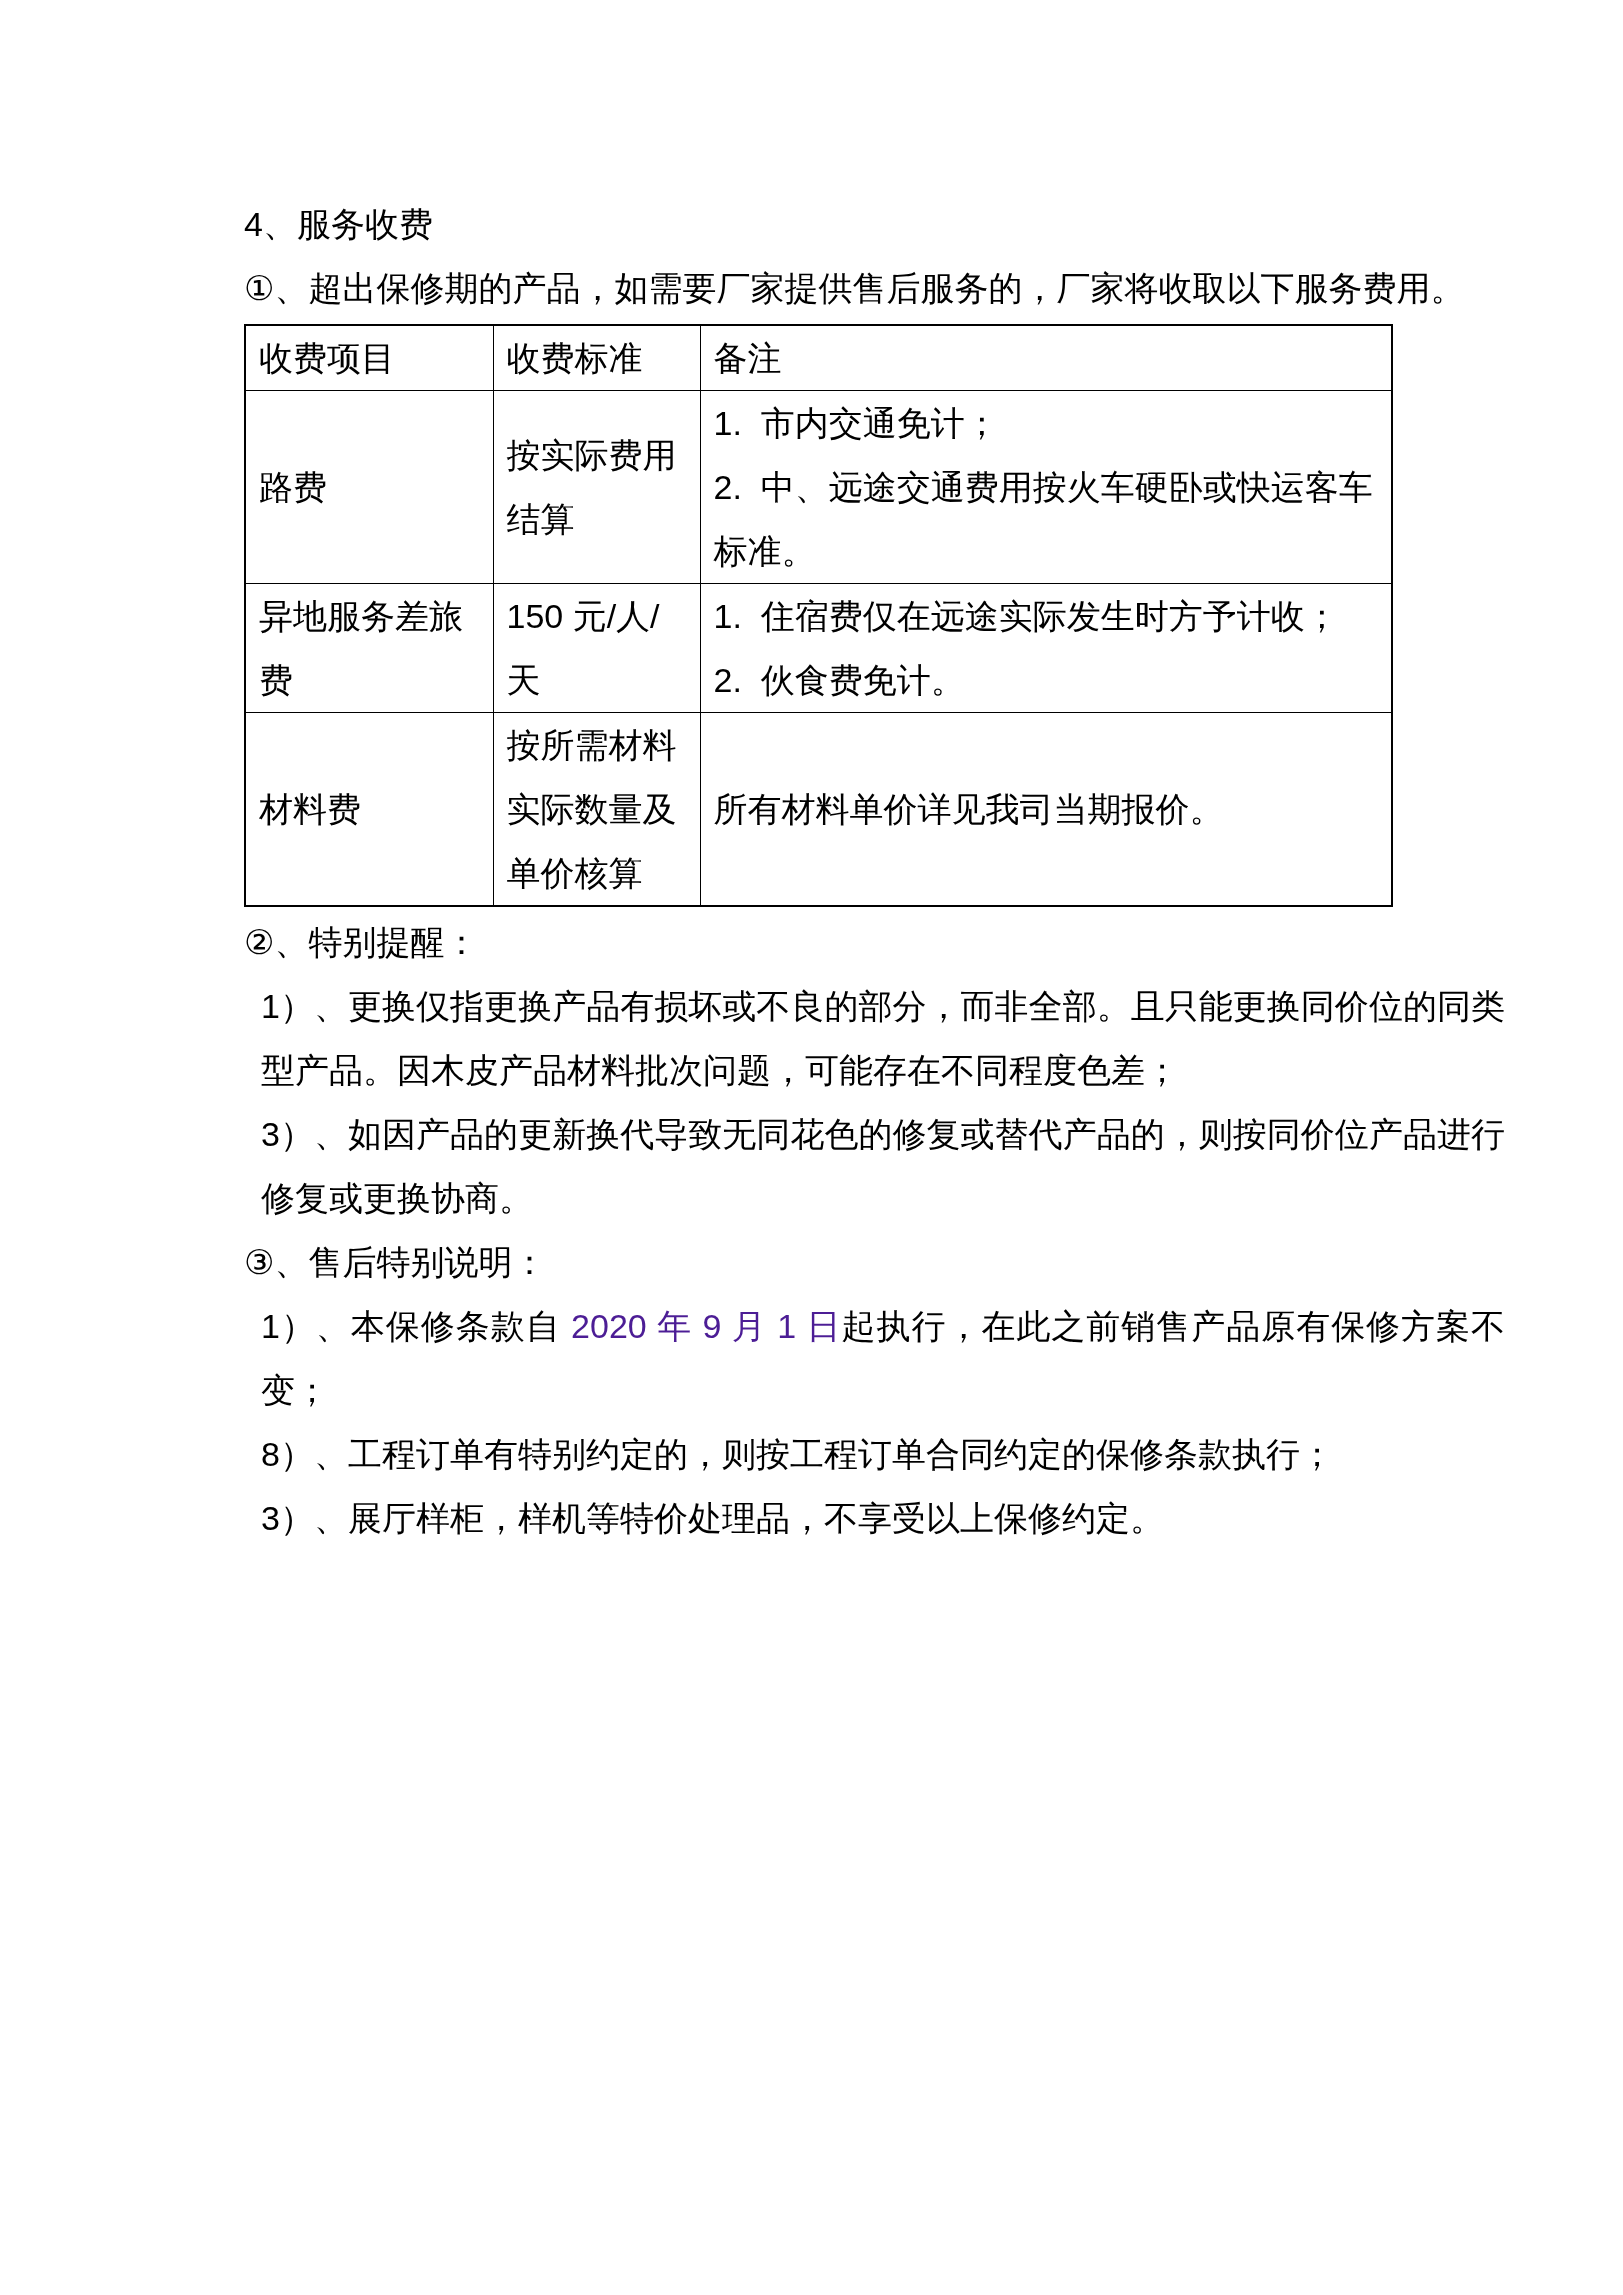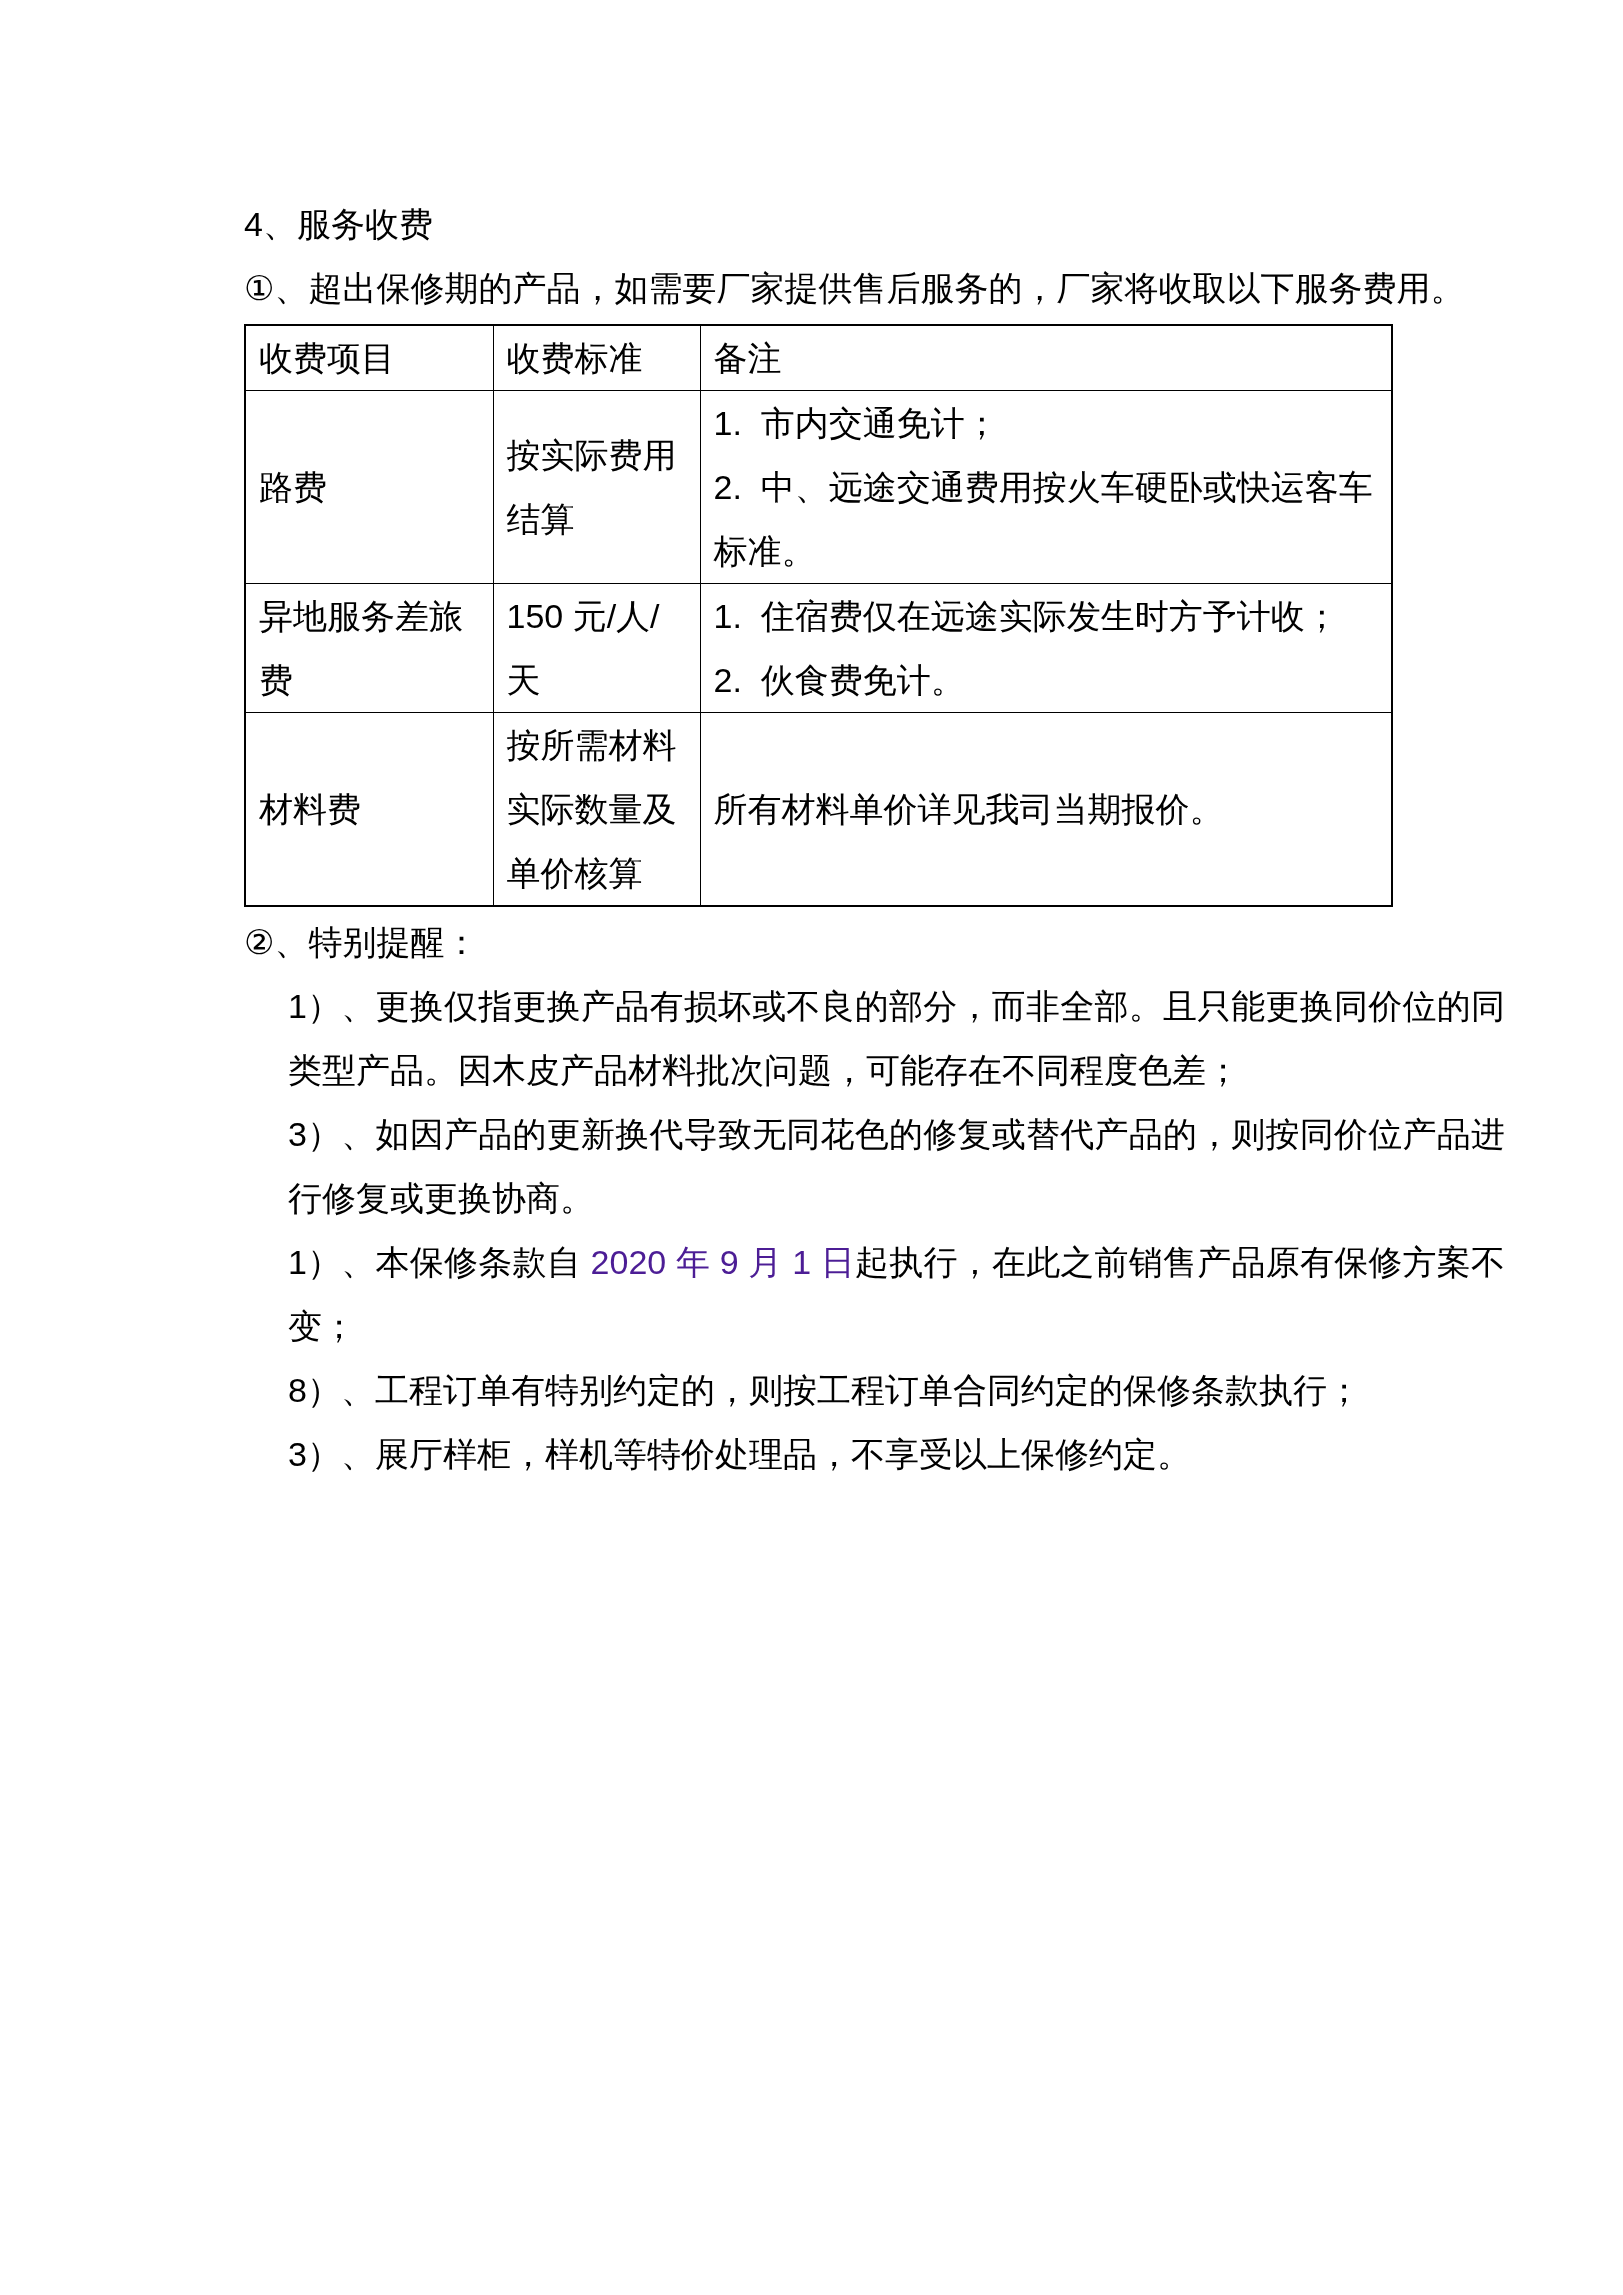--- a/index.html
+++ b/index.html
@@ -19,21 +19,21 @@
     overflow: hidden;
   }
   .content {
     position: absolute;
     left: 244px;
     top: 192px;
     width: 1261px;
   }
   .line { white-space: nowrap; }
   .para { text-align: justify; }
-  .indent { margin-left: 44px; }
+  .indent { margin-left: 17px; }
   .red { color: #4c1d95; }
 
   table.fee-table {
     border-collapse: collapse;
     width: 1146px;
     margin-top: 3.9px;
     margin-bottom: 3.3px;
     table-layout: fixed;
   }
   table.fee-table, table.fee-table th, table.fee-table td {
@@ -99,19 +99,20 @@
             <div class="note-line">所有材料单价详见我司当期报价。</div>
           </td>
         </tr>
       </tbody>
     </table>
 
     <div class="line">②、特别提醒：</div>
     <div class="para indent">1）、更换仅指更换产品有损坏或不良的部分，而非全部。且只能更换同价位的同类型产品。因木皮产品材料批次问题，可能存在不同程度色差；</div>
     <div class="para indent">3）、如因产品的更新换代导致无同花色的修复或替代产品的，则按同价位产品进行修复或更换协商。</div>
 
+    <div class="line">③、售后特别说明：</div>
     <div class="para indent"><span>1）、本保修条款自 </span><span class="red">2020 年 9 月 1 日</span><span>起执行，在此之前销售产品原有保修方案不变；</span></div>
     <div class="para indent">8）、工程订单有特别约定的，则按工程订单合同约定的保修条款执行；</div>
     <div class="para indent">3）、展厅样柜，样机等特价处理品，不享受以上保修约定。</div>
 
   </div>
 </div>
 
 
 </body></html>

